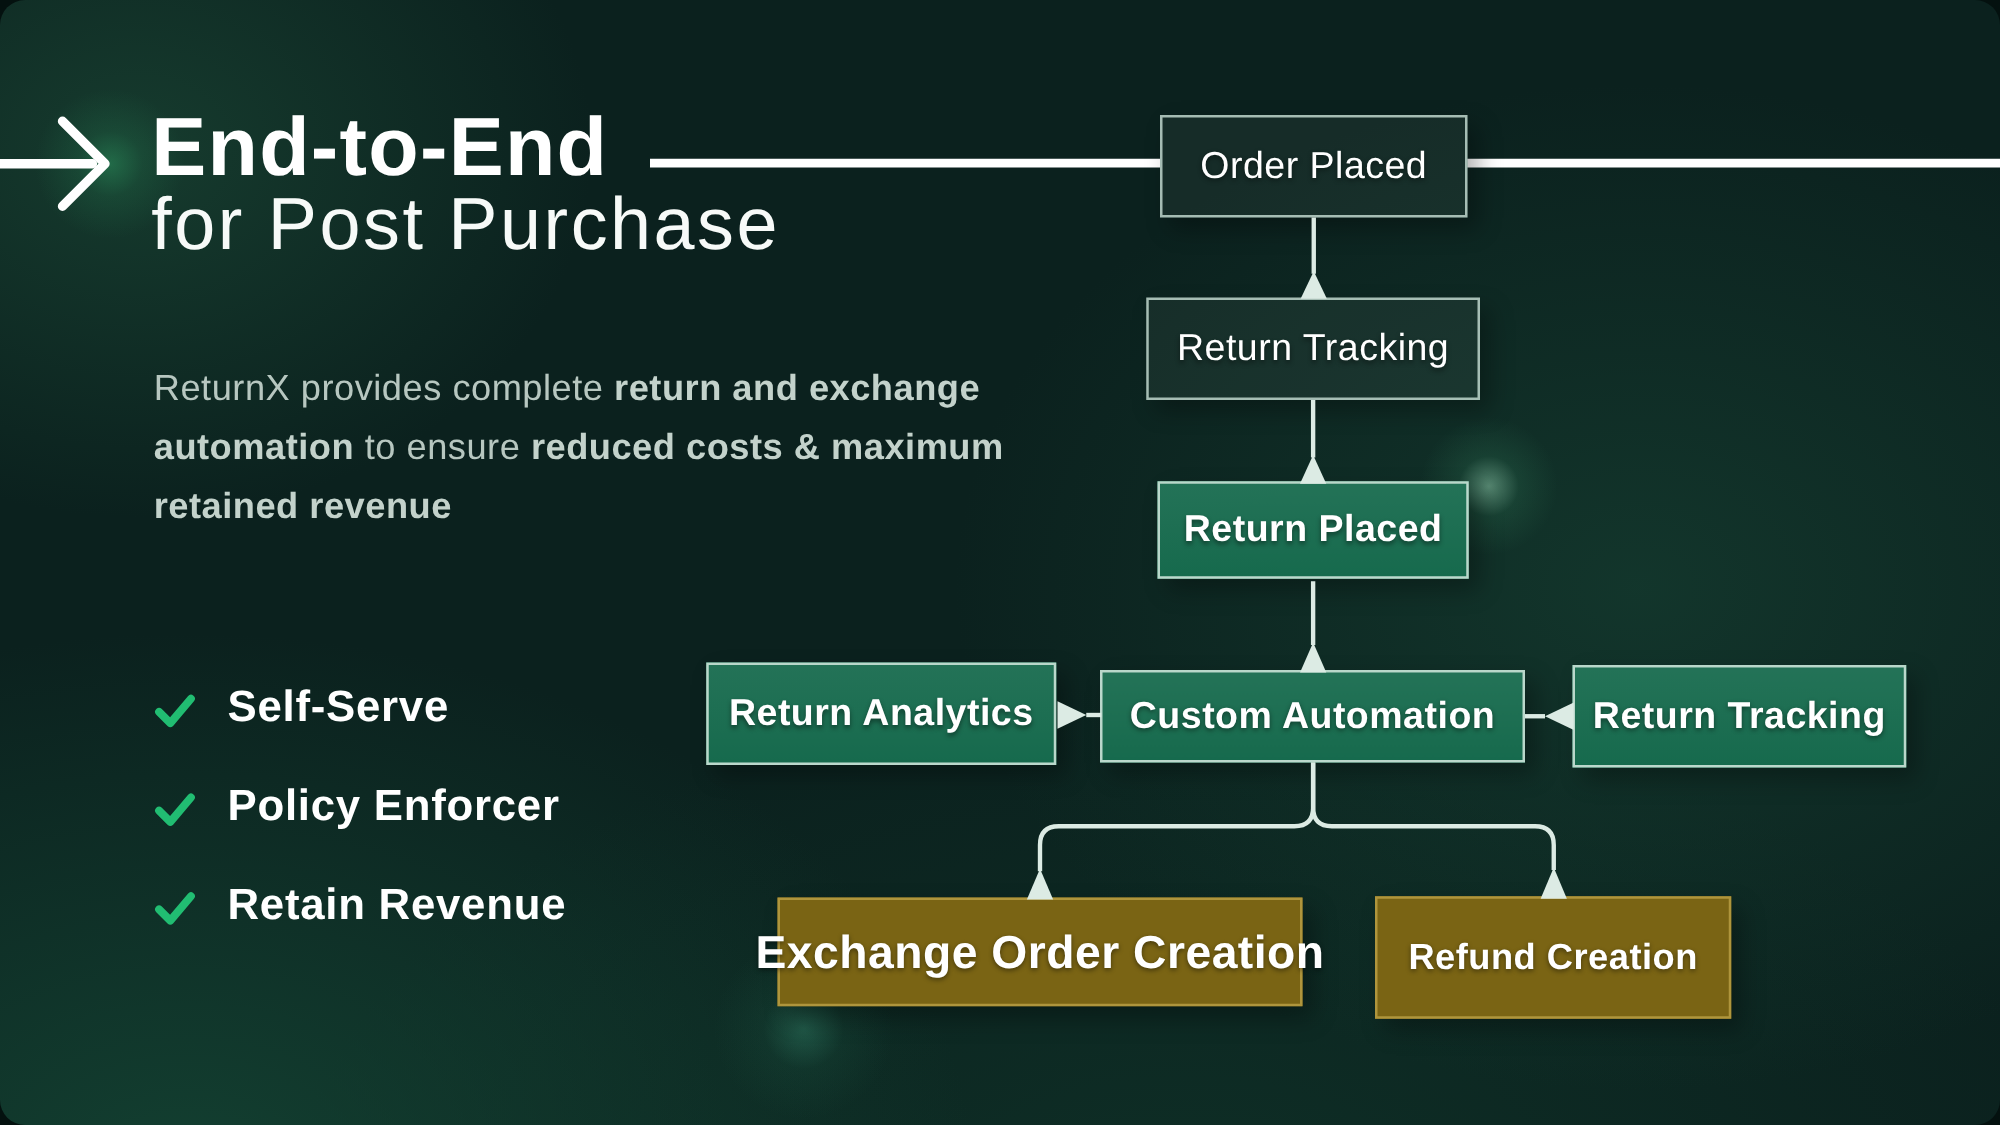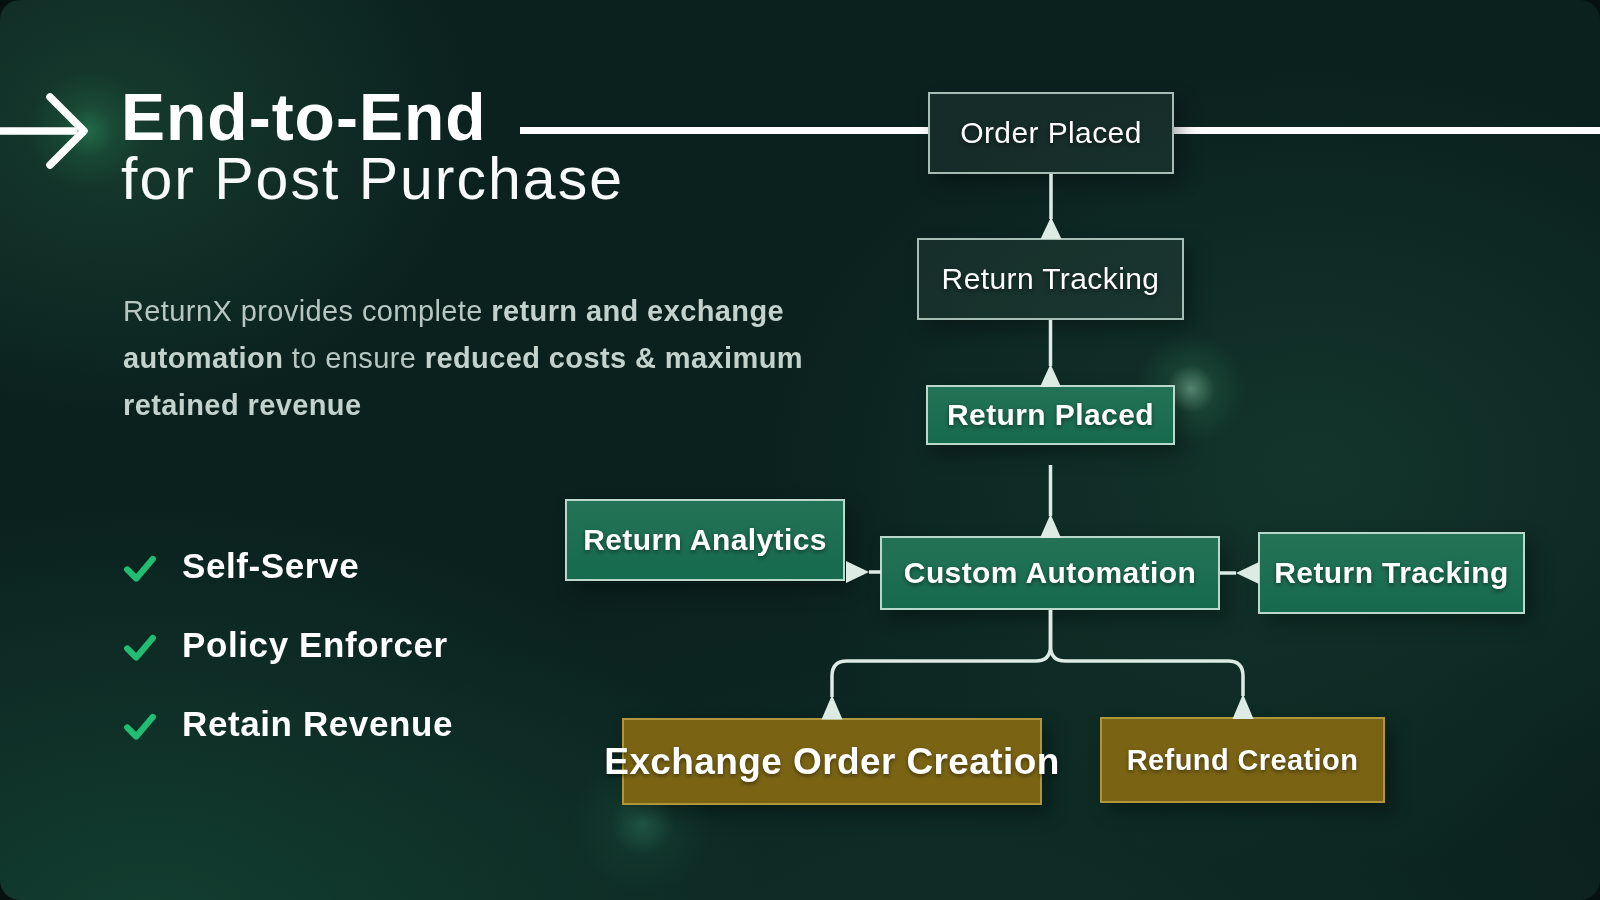--- a/index.html
+++ b/index.html
@@ -63,26 +63,26 @@
     border:2px solid rgba(214,234,225,0.85);
     font-weight:700;
   }
   .node.gold{
     background:var(--gold,#7a6414);
     border:2px solid rgba(178,152,62,0.95);
     font-weight:700;
   }
   #node-order-placed{left:928px;top:92px;width:246px;height:82px;}
   #node-order-tracking{left:917px;top:238px;width:267px;height:82px;}
-  #node-return-placed{left:926px;top:385px;width:249px;height:60px;}
-  #node-return-analytics{left:565px;top:499px;width:280px;height:82px;text-align:center;}
+  #node-return-placed{left:926px;top:385px;width:249px;height:78px;}
+  #node-return-analytics{left:565px;top:530px;width:280px;height:82px;text-align:center;}
   #node-custom-automation{left:880px;top:536px;width:340px;height:74px;}
   #node-return-tracking{left:1258px;top:532px;width:267px;height:82px;}
   #node-exchange-order-creation{left:622px;top:718px;width:420px;height:87px;font-size:37px;}
-  #node-refund-creation{left:1100px;top:717px;width:285px;height:86px;font-size:29px;}
+  #node-refund-creation{left:1100px;top:717px;width:285px;height:98px;font-size:29px;}
 
   .connectors{position:absolute;left:0;top:0;z-index:3;pointer-events:none;}
   .connectors path, .connectors line{stroke:var(--conn,#dcebe4);stroke-width:3.5;fill:none;}
   .connectors polygon{fill:var(--conn,#dcebe4);stroke:none;}
 </style>
 </head>
 <body>
 
 <div class="slide">
 

